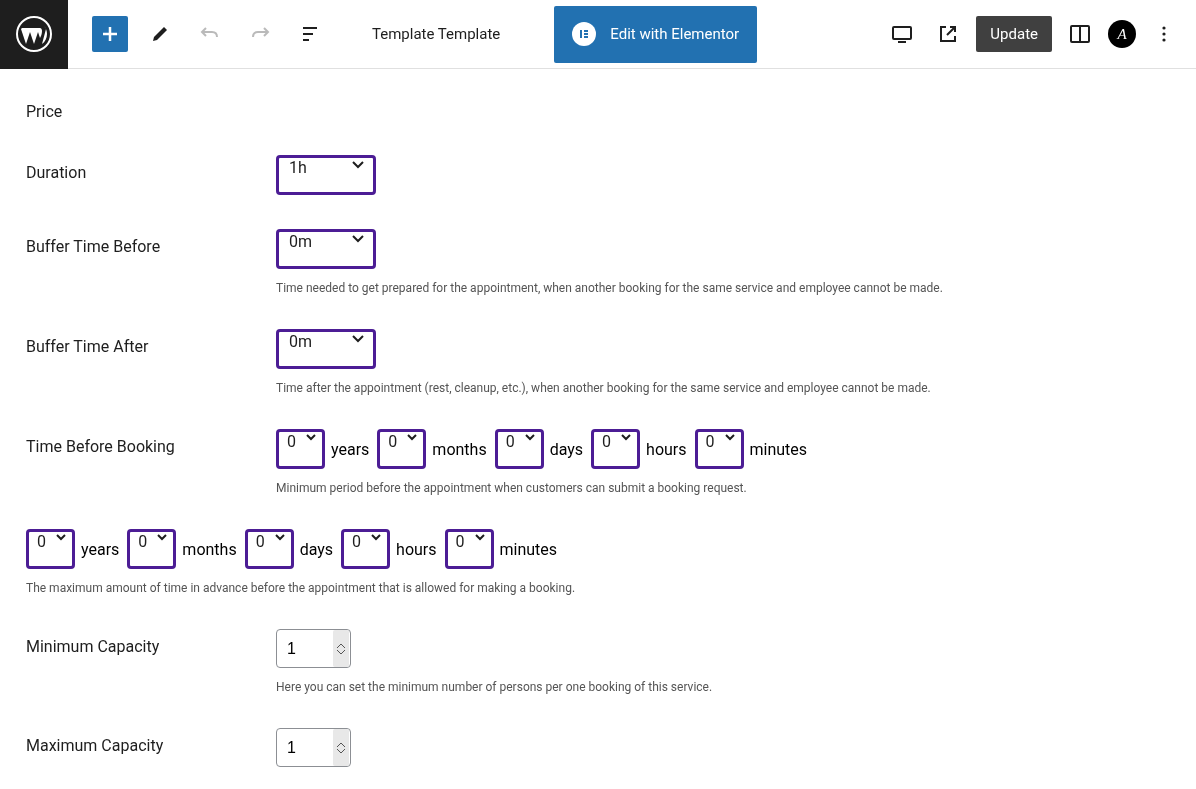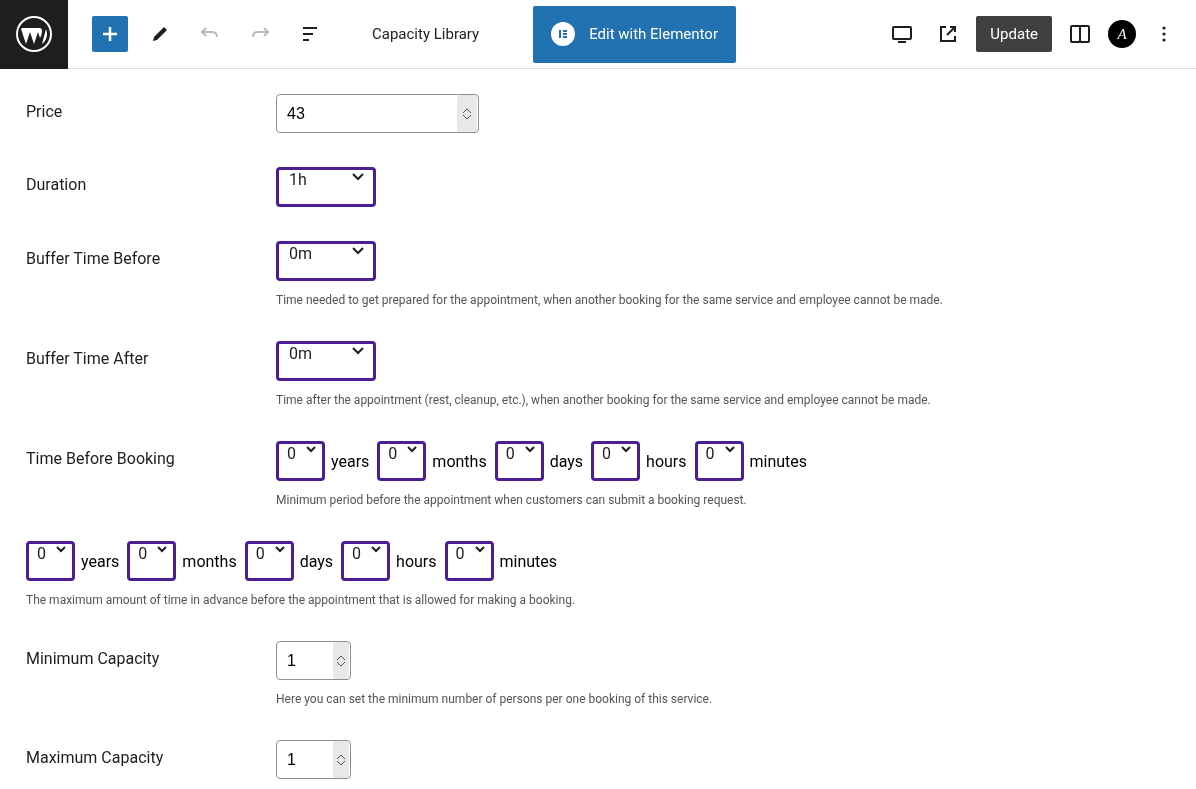--- a/index.html
+++ b/index.html
@@ -70,21 +70,21 @@
     <div class="icon-btn dis">
       <svg width="22" height="22" viewBox="0 0 22 22">
           <path d="M15 5l4 4-4 4M19 9H9c-3 0-5 2-5 5" fill="none" stroke="#1e1e1e" stroke-width="2"></path>
         </svg>
     </div>
     <div class="icon-btn">
       <svg width="22" height="22" viewBox="0 0 22 22">
           <path d="M4 5h14M4 11h10M4 17h6" stroke="#1e1e1e" stroke-width="2"></path>
         </svg>
     </div>
-    <span class="breadcrumb">Capacity Library</span>
+    <span class="breadcrumb">Template Template</span>
     <div class="elementor-btn">
       <span class="elementor-circle">
         <svg width="12" height="12" viewBox="0 0 12 12">
             <path d="M2 2h2v8H2zM6 2h4v2H6zM6 5h4v2H6zM6 8h4v2H6z" fill="#2271b1"></path>
           </svg>
       </span>
       <span>Edit with Elementor</span>
     </div>
   </div>
   <div class="topbar-right">
@@ -114,33 +114,20 @@
           <circle cx="10" cy="16" r="1.6" fill="#1e1e1e"></circle>
         </svg>
     </div>
   </div>
 </div>
 
 <div class="content">
 
   <div class="field-row">
     <div class="field-label">Price</div>
-    <div class="field-body">
-      <div class="num-input">
-        <input type="text" value="43" style="">
-        <div class="spinner">
-            <svg width="10" height="6">
-              <path d="M1 5l4-4 4 4" fill="none" stroke="#555"></path>
-            </svg>
-            <svg width="10" height="6">
-              <path d="M1 1l4 4 4-4" fill="none" stroke="#555"></path>
-            </svg>
-          </div>
-      </div>
-    </div>
   </div>
 
   <div class="field-row">
     <div class="field-label">Duration</div>
     <div class="field-body">
       <div class="sel">
         <span>1h</span>
         <svg class="chev" width="14" height="14">
             <path d="M2 4l5 5 5-5" fill="none" stroke="#1e1e1e" stroke-width="2"></path>
           </svg>

